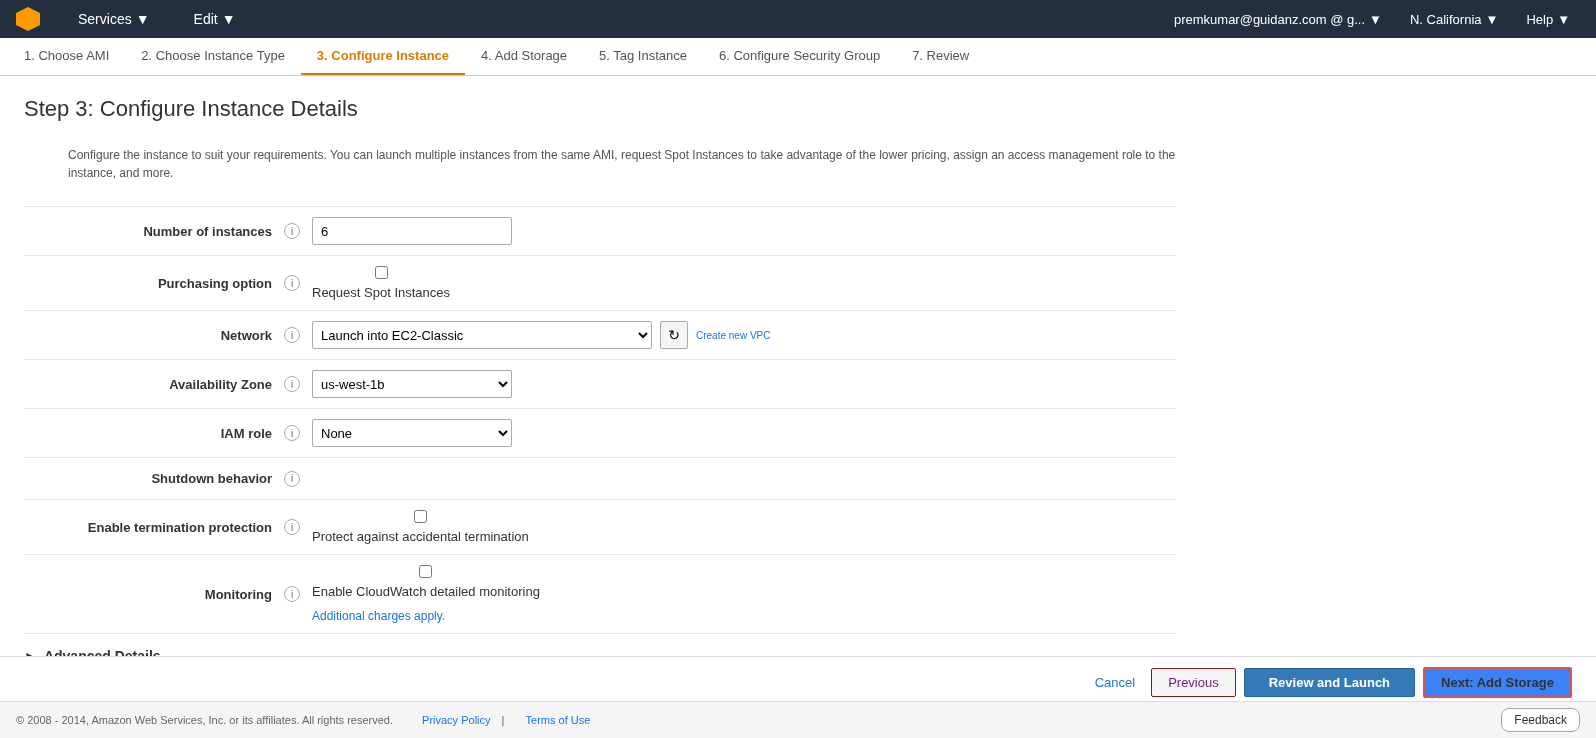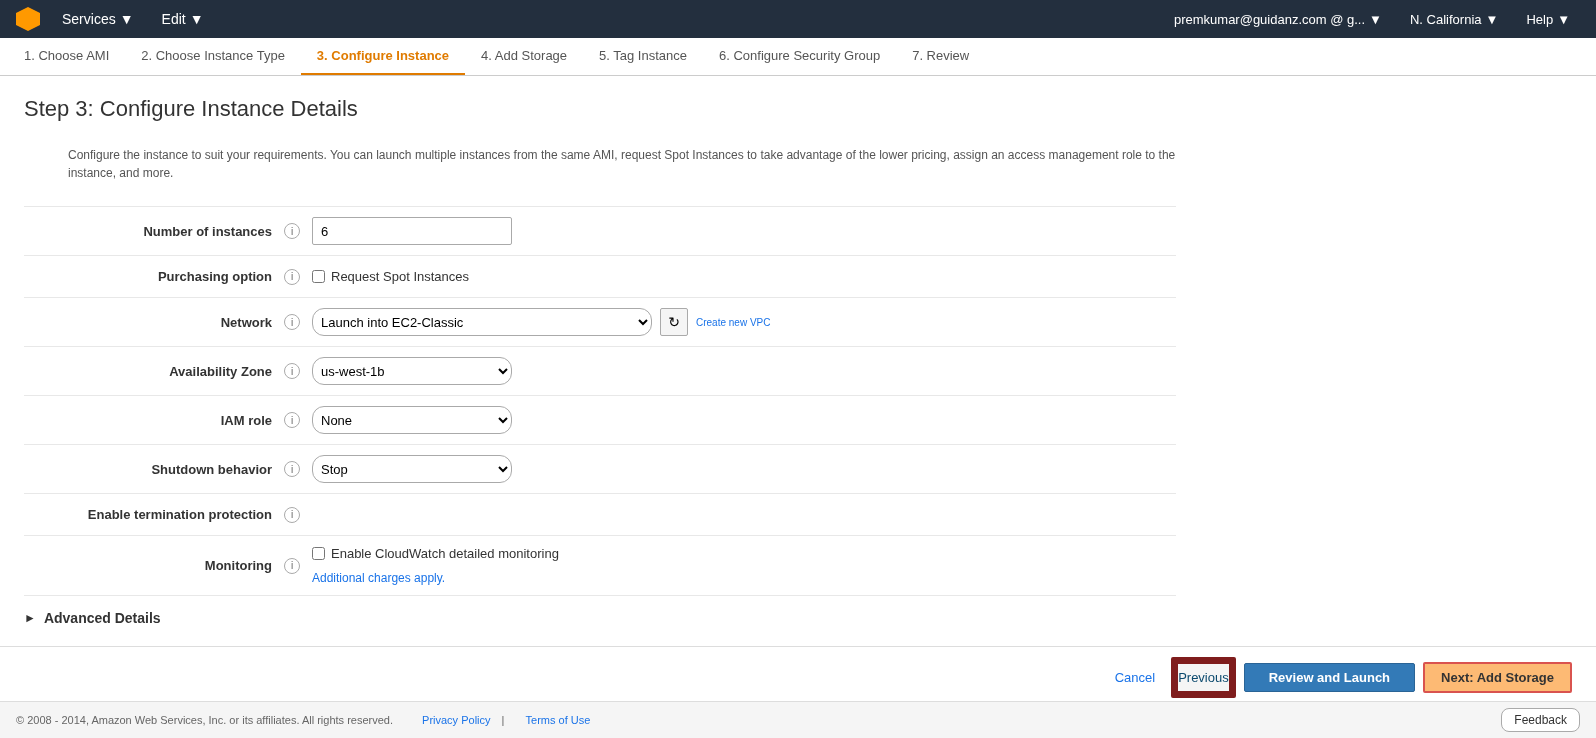--- a/index.html
+++ b/index.html
@@ -8,21 +8,21 @@
     
     .top-nav {
       background: #232f3e;
       color: #fff;
       display: flex;
       align-items: center;
       height: 38px;
       padding: 0 12px;
       justify-content: space-between;
     }
-    .top-nav-left { display: flex; align-items: center; gap: 0; }
+    .top-nav-left { display: flex; align-items: center; gap: 16px; }
     .nav-item {
       color: #fff;
       padding: 0 14px;
       height: 38px;
       display: flex;
       align-items: center;
       font-size: 14px;
       cursor: pointer;
       gap: 4px;
     }
@@ -113,21 +113,21 @@
       font-size: 13px;
       width: 200px;
       border-radius: 2px;
     }
     .select-input {
       height: 28px;
       border: 1px solid #aaa;
       padding: 0 4px;
       font-size: 13px;
       background: #fff;
-      border-radius: 12px;
+      border-radius: 2px;
       cursor: pointer;
       min-width: 340px;
     }
     .select-small {
       min-width: 200px;
     }
     .refresh-btn {
       width: 28px; height: 28px;
       border: 1px solid #aaa;
       background: #f5f5f5;
@@ -141,20 +141,21 @@
       text-decoration: none;
       font-size: 10px;
       cursor: pointer;
     }
     .checkbox-label {
       display: flex;
       align-items: center;
       gap: 6px;
       font-size: 13px;
       cursor: pointer;
+      flex-direction: column;
     }
     .charges-link {
       color: #1a73e8;
       text-decoration: none;
       font-size: 12px;
       margin-top: 2px;
       cursor: pointer;
     }
 
     
@@ -192,39 +193,39 @@
     .btn-cancel {
       background: none;
       border: none;
       color: #1a73e8;
       font-size: 13px;
       cursor: pointer;
       padding: 6px 8px;
     }
     .btn-secondary {
       background: #f5f5f5;
-      border: 7px solid #7f1d1d;
-      color: #0c4a6e;
-      font-size: 13px;
-      cursor: pointer;
-      padding: 6px 0;
+      border: 1px solid #7f1d1d;
+      color: #701a75;
+      font-size: 13px;
+      cursor: pointer;
+      padding: 6px 16px;
       border-radius: 2px;
     }
     .btn-primary {
       background: #337ab7;
       border: 1px solid #2a6496;
       color: #fff;
       font-size: 13px;
       cursor: pointer;
       padding: 6px 24px;
       border-radius: 2px;
       font-weight: bold;
     }
     .btn-next {
-      background: #fdba74;
+      background: #3b82f6;
       border: 2px solid #d9534f;
       color: #333;
       font-size: 13px;
       cursor: pointer;
       padding: 6px 16px;
       border-radius: 2px;
       font-weight: bold;
     }
 
     
@@ -362,31 +363,31 @@
     <div class="form-control-area">
       <select class="select-input select-small">
         <option>None</option>
       </select>
     </div>
   </div>
 
   <div class="form-row">
     <div class="form-label">Shutdown behavior</div>
     <div class="form-info">i</div>
-    <div class="form-control-area">
-      <select class="select-input select-small">
-        <option>Stop</option>
-        <option>Terminate</option>
-      </select>
-    </div>
   </div>
 
   <div class="form-row">
     <div class="form-label">Enable termination protection</div>
     <div class="form-info">i</div>
+    <div class="form-control-area">
+      <label class="checkbox-label">
+        <input type="checkbox" style="">
+        <span>Protect against accidental termination</span>
+      </label>
+    </div>
   </div>
 
   <div class="form-row">
     <div class="form-label">Monitoring</div>
     <div class="form-info">i</div>
     <div class="form-control-area" style="flex-direction: column; align-items: flex-start;">
       <label class="checkbox-label">
         <input type="checkbox" style="">
         <span>Enable CloudWatch detailed monitoring</span>
       </label>

